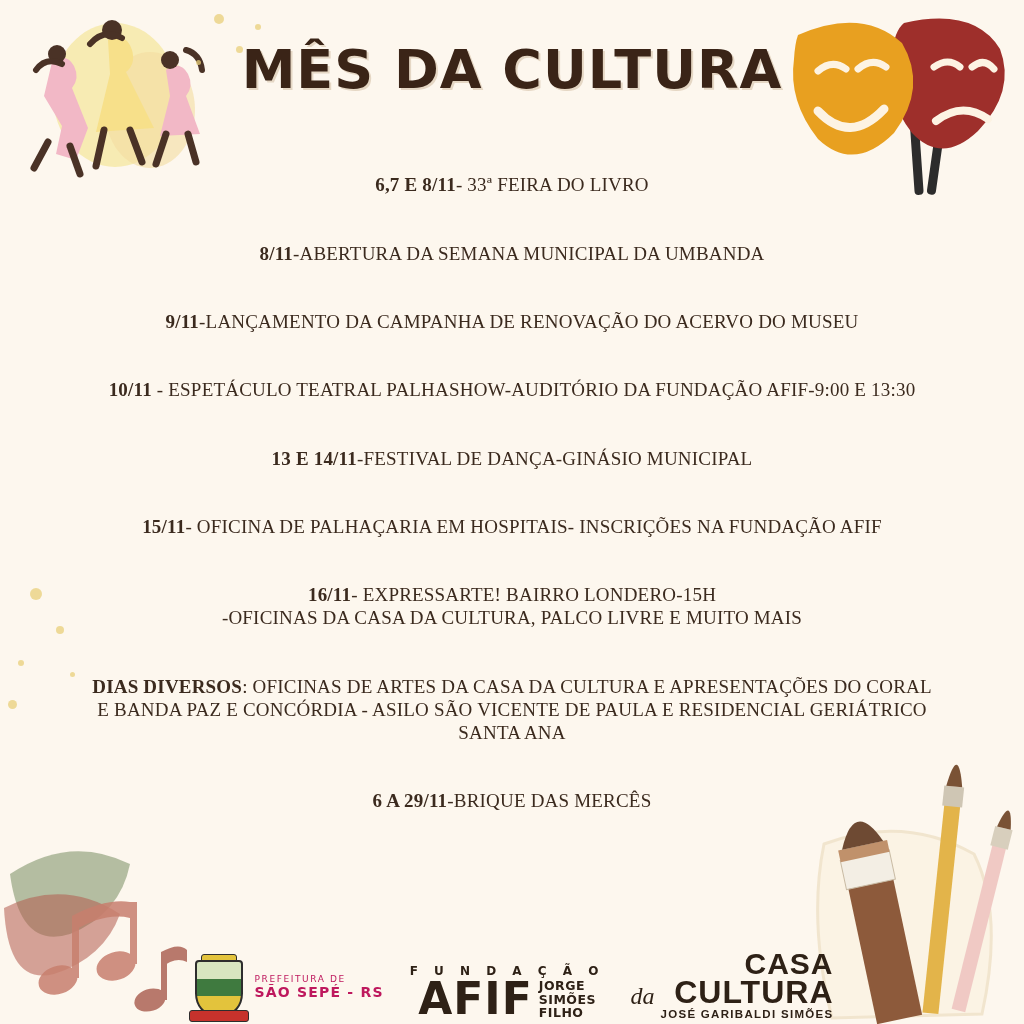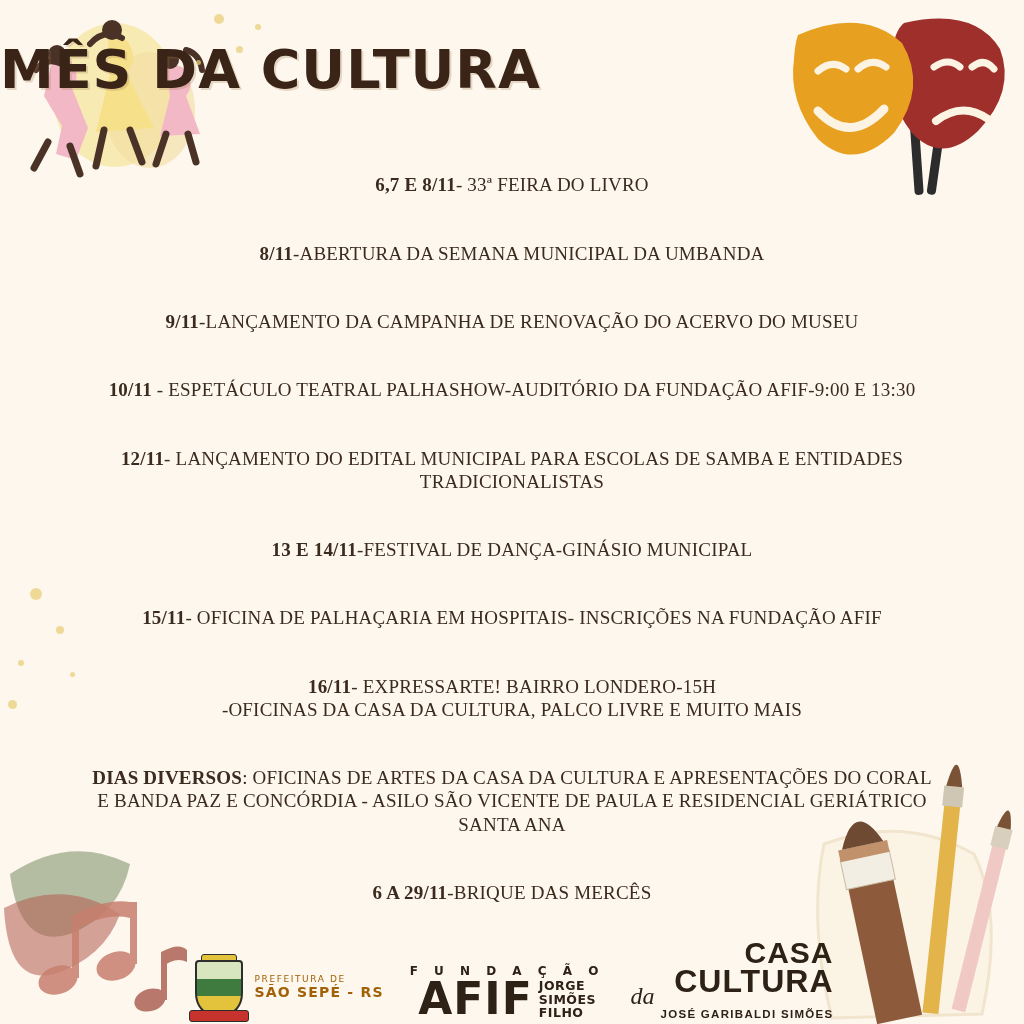--- a/index.html
+++ b/index.html
@@ -41,20 +41,21 @@
 
   
   .splatter { border-radius: 50%; background: #e8cf7a; opacity: .75; }
 
   
   .title {
     position: absolute;
     top: 38px;
     left: 0;
     width: 1024px;
+    text-align: center;
     font-family: "DejaVu Sans", sans-serif;
     font-weight: bold;
     font-size: 54px;
     letter-spacing: 1px;
     color: #3a2417;
     text-shadow: 2px 2px 0 rgba(160,120,70,0.25);
   }
 
   
   .schedule {
@@ -106,21 +107,21 @@
   }
   .crest-top {
     position: absolute; left: 10px; right: 10px; top: 0; height: 10px;
     background: #e3c33c; border: 1px solid #2d2d2d; border-radius: 3px;
   }
 
   .prefeitura {
     font-family: "DejaVu Sans", sans-serif;
     line-height: 1.15;
     margin-left: 8px;
-    color: #a16207;
+    color: #be185d;
   }
   .prefeitura .small { font-size: 9px; letter-spacing: 1.6px; }
   .prefeitura .big { font-size: 14px; font-weight: bold; letter-spacing: 1.2px; }
 
   .afif { text-align: center; font-family: "DejaVu Sans", sans-serif; color: #2e2116; }
   .afif .fund { font-size: 12px; letter-spacing: 6px; font-weight: 600; }
   .afif-row { display: flex; align-items: flex-end; justify-content: center; gap: 6px; }
   .afif .mark { font-size: 44px; font-weight: bold; letter-spacing: 1px; line-height: .95; }
   .afif .stack { font-size: 12.5px; line-height: 1.1; text-align: left; font-weight: 600; letter-spacing: .5px; }
 
@@ -128,21 +129,21 @@
   .casa .da {
     font-family: "Liberation Serif", serif;
     font-style: italic;
     font-size: 24px;
     margin-right: 6px;
     margin-bottom: 10px;
   }
   .casa .words { font-family: Liberation Sans, sans-serif; line-height: .92; text-align: right; }
   .casa .w1 { font-size: 30px; font-weight: bold; letter-spacing: 1px; }
   .casa .w2 { font-size: 32px; font-weight: bold; letter-spacing: 1px; }
-  .casa .sub { font-size: 11.5px; font-weight: bold; letter-spacing: 1.3px; margin-top: 13px; }
+  .casa .sub { font-size: 11.5px; font-weight: bold; letter-spacing: 1.3px; margin-top: 2px; }
 </style>
 </head>
 <body>
 
 <div id="poster">
 
   <svg class="deco dancers" viewBox="0 0 250 200">
     <ellipse cx="115" cy="95" rx="62" ry="72" fill="#f6e9a8" opacity="0.85"></ellipse>
     <ellipse cx="150" cy="110" rx="45" ry="58" fill="#f3dca0" opacity="0.6"></ellipse>
 
@@ -244,24 +245,20 @@
     </div>
 
     <div class="line">
       <span class="d">9/11</span><span>-LANÇAMENTO DA CAMPANHA DE RENOVAÇÃO DO ACERVO DO MUSEU</span>
     </div>
 
     <div class="line">
       <span class="d">10/11</span><span> - ESPETÁCULO TEATRAL PALHASHOW-AUDITÓRIO DA FUNDAÇÃO AFIF-9:00 E 13:30</span>
     </div>
 
-    <div class="line">
-      <span class="d">12/11</span><span>- LANÇAMENTO DO EDITAL MUNICIPAL PARA ESCOLAS DE SAMBA E ENTIDADES
-TRADICIONALISTAS</span>
-    </div>
 
     <div class="line">
       <span class="d">13 E 14/11</span><span>-FESTIVAL DE DANÇA-GINÁSIO MUNICIPAL</span>
     </div>
 
     <div class="line">
       <span class="d">15/11</span><span>- OFICINA DE PALHAÇARIA EM HOSPITAIS- INSCRIÇÕES NA FUNDAÇÃO AFIF</span>
     </div>
 
     <div class="line">

